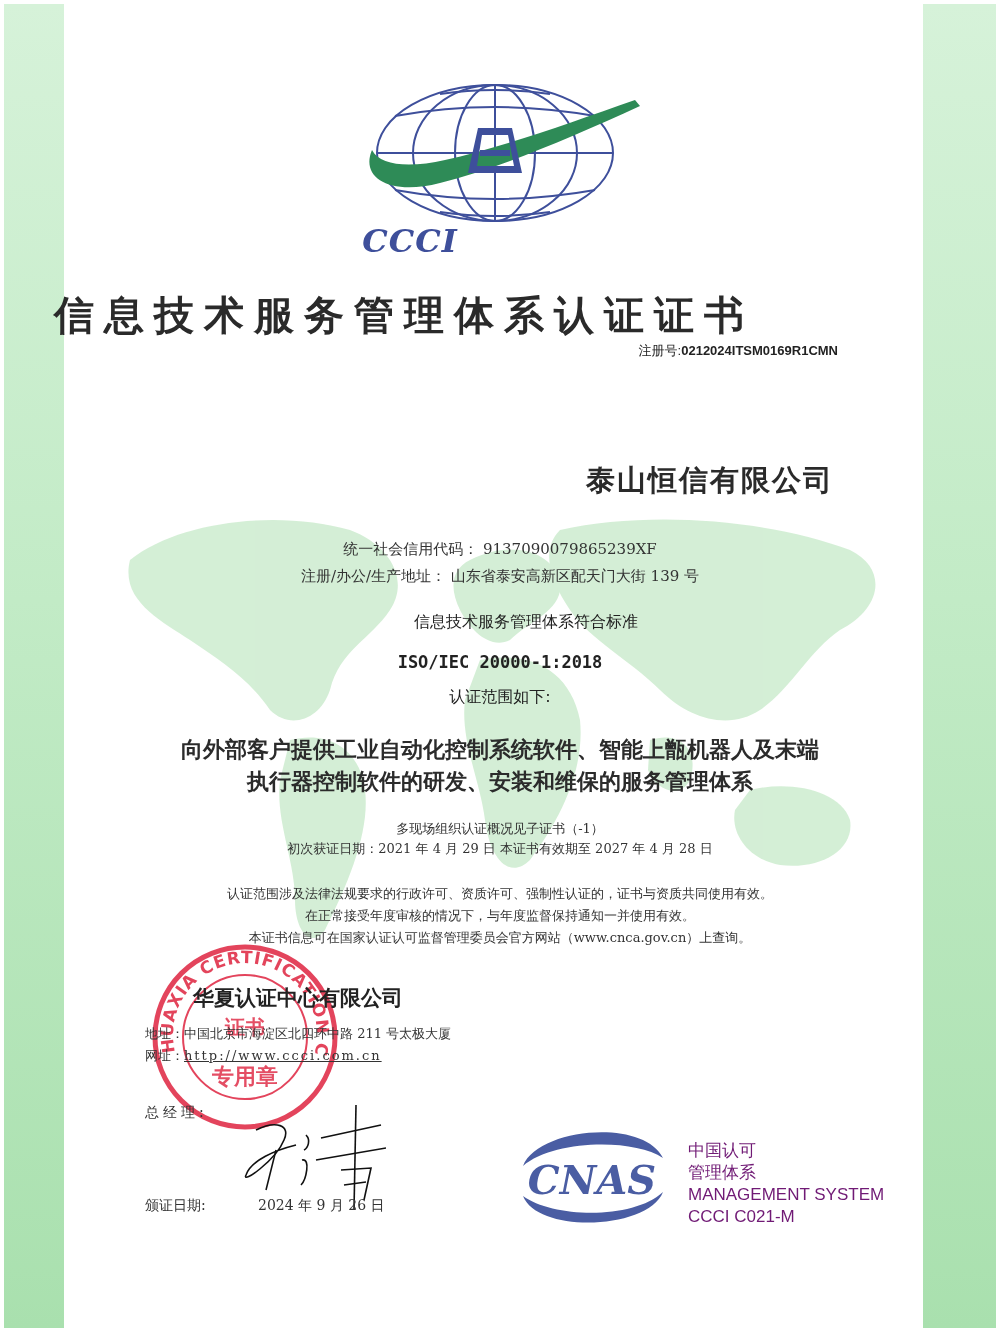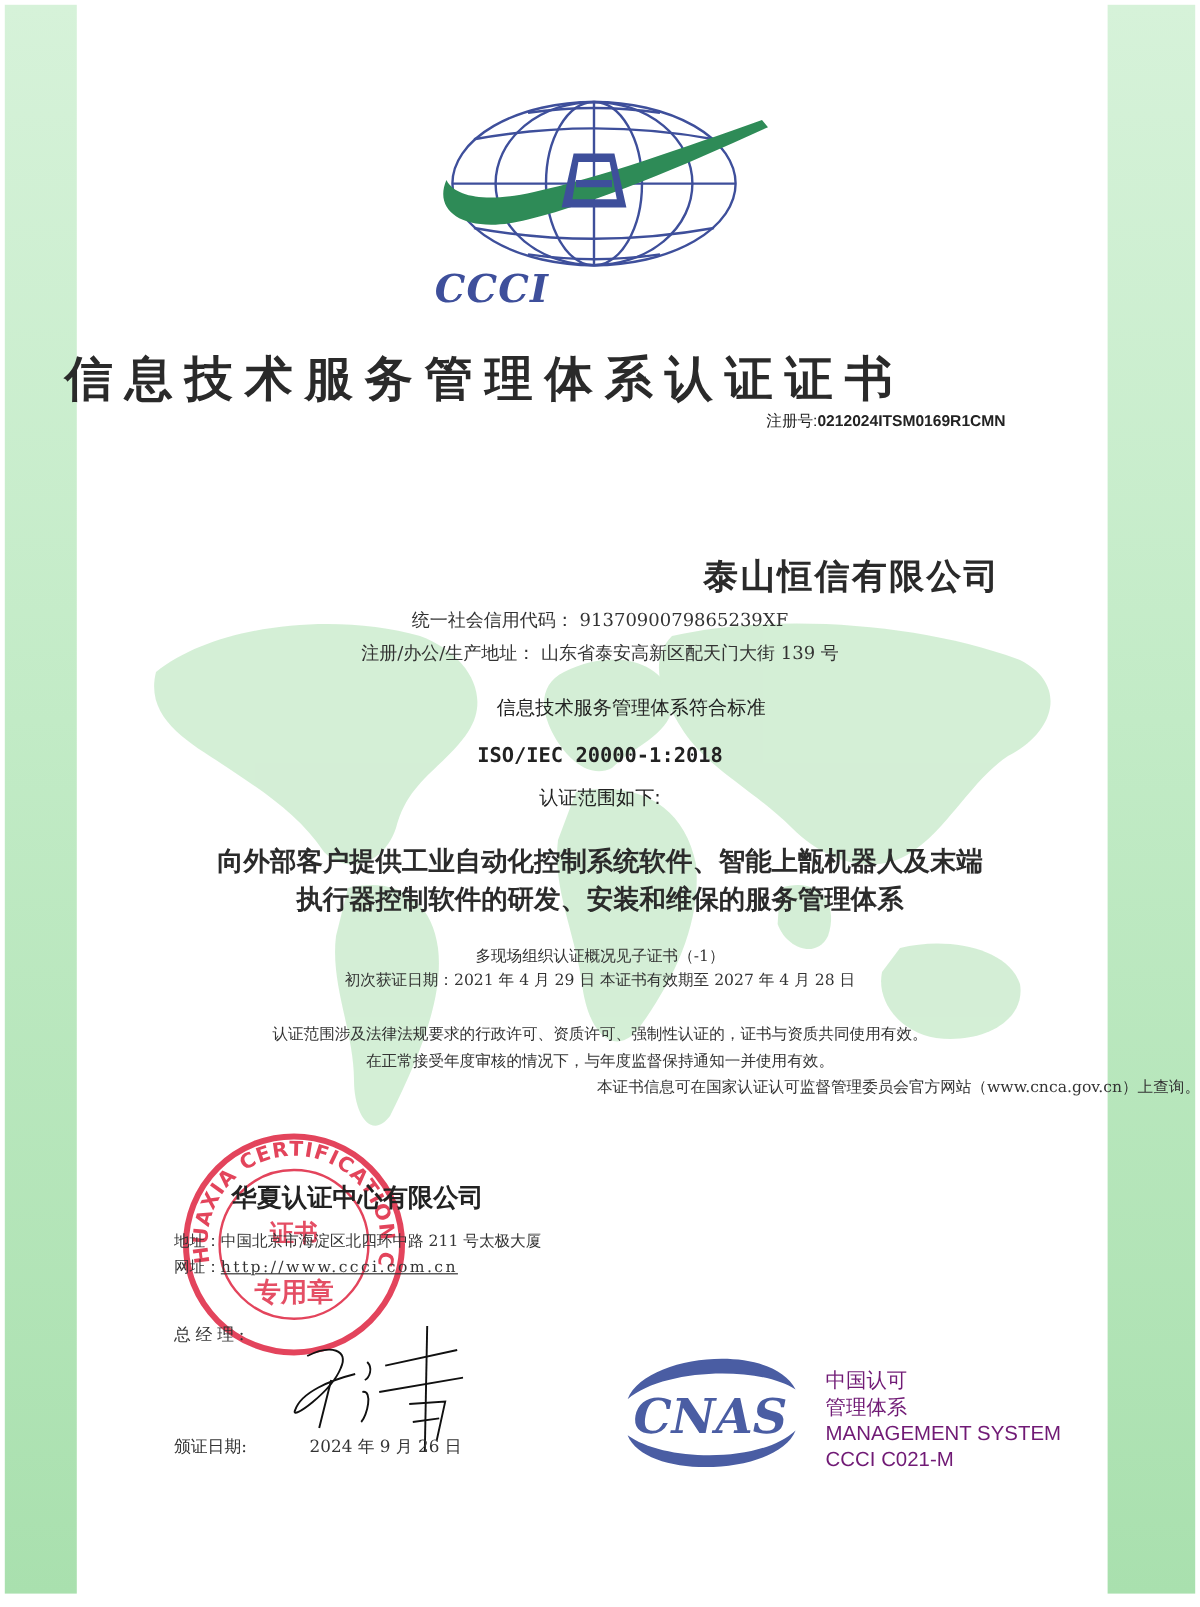--- a/index.html
+++ b/index.html
@@ -35,21 +35,21 @@
       font-family: "Liberation Sans", sans-serif; font-size: 13px; font-weight: bold; color: #222;
     }
     .regno .lbl { font-weight: normal; }
 
     .company {
       position: absolute; top: 423px; left: 0; width: 834px; text-align: right;
       font-family: "DejaVu Sans", sans-serif; font-weight: bold; font-size: 29px; color: #2a2a2a;
       letter-spacing: 2px;
       margin-top: 38px;
     }
-    .line { position: absolute; left: 0; width: 1000px; text-align: center; }
+    .line { position: absolute; left: 0; width: 1000px; text-align: center; margin-top: 32px; }
     .info { font-size: 15px; color: #333; }
     .std-intro { top: 580px; font-family: "DejaVu Sans", sans-serif; font-size: 16px; padding-left: 26px; }
     .std { top: 620px; font-family: "DejaVu Sans Mono", monospace; font-weight: bold; font-size: 17px; }
     .scope-h { top: 655px; font-family: "DejaVu Sans", sans-serif; font-size: 16px; }
     .scope { font-family: "DejaVu Sans", sans-serif; font-weight: bold; font-size: 22px; color: #2b2b2b; }
     .small { font-size: 13px; color: #333; }
 
     .issuer-name {
       position: absolute; left: 193px; top: 984px;
       font-family: "DejaVu Sans", sans-serif; font-weight: bold; font-size: 21px; color: #222;
@@ -118,21 +118,21 @@
 <div class="line scope-h">认证范围如下:</div>
 
 <div class="line scope" style="top:703px;">向外部客户提供工业自动化控制系统软件、智能上甑机器人及末端</div>
 <div class="line scope" style="top:735px;">执行器控制软件的研发、安装和维保的服务管理体系</div>
 
 <div class="line small" style="top:788px;">多现场组织认证概况见子证书（-1）</div>
 <div class="line small" style="top:808px;">初次获证日期：2021 年 4 月 29 日   本证书有效期至 2027 年 4 月 28 日</div>
 
 <div class="line small" style="top:853px;">认证范围涉及法律法规要求的行政许可、资质许可、强制性认证的，证书与资质共同使用有效。</div>
 <div class="line small" style="top:875px;">在正常接受年度审核的情况下，与年度监督保持通知一并使用有效。</div>
-<div class="line small" style="top:897px;text-align:right;">本证书信息可在国家认证认可监督管理委员会官方网站（www.cnca.gov.cn）上查询。</div>
+<div class="line small" style="top:897px;">本证书信息可在国家认证认可监督管理委员会官方网站（www.cnca.gov.cn）上查询。</div>
 
 <svg class="seal" viewBox="0 0 200 190">
   <defs>
     <path id="sealArc" d="M30 110 A72 72 0 1 1 170 110"></path>
   </defs>
   <circle cx="100" cy="95" r="90" fill="none" stroke="#e0304a" stroke-width="5" opacity="0.9"></circle>
   <circle cx="100" cy="95" r="62" fill="none" stroke="#e0304a" stroke-width="2" opacity="0.9"></circle>
   <text font-family="DejaVu Sans, sans-serif" font-size="17" font-weight="bold" fill="#e0304a" opacity="0.9" letter-spacing="1">
     <textPath href="#sealArc">HUAXIA CERTIFICATION CENTER, INC.</textPath>
   </text>

